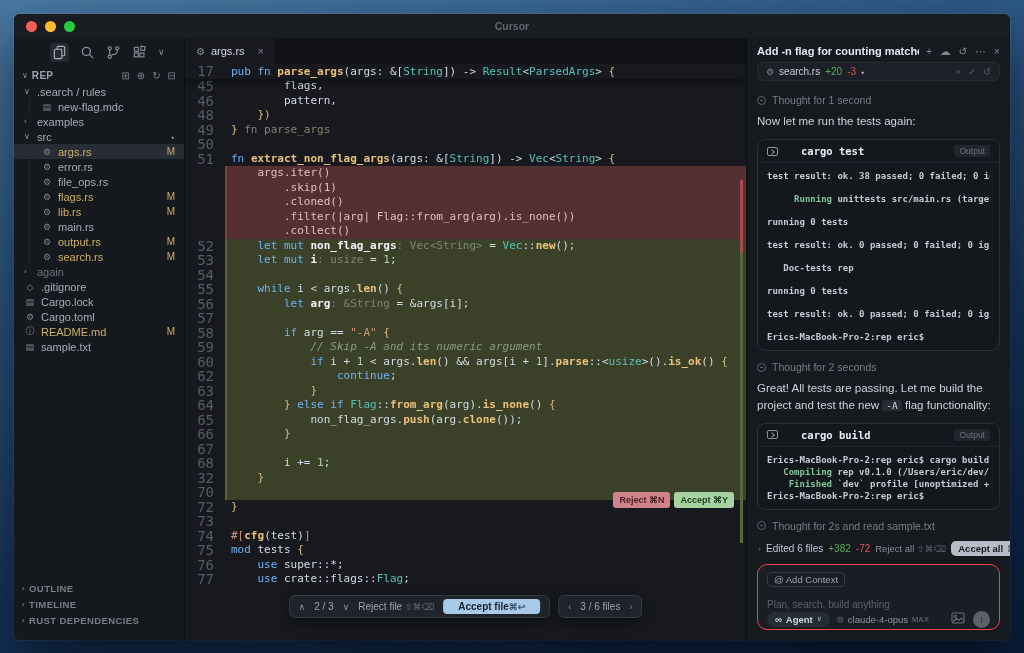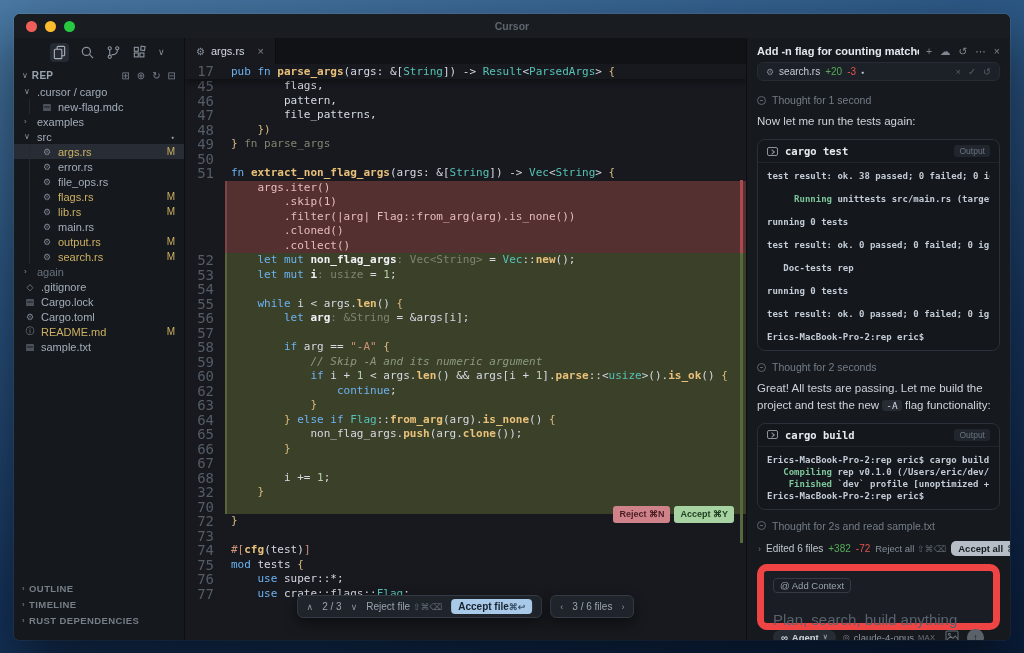--- a/index.html
+++ b/index.html
@@ -66,21 +66,21 @@
 .diffbtns{position:absolute;right:12px;top:-8px;display:flex;gap:4px;z-index:2;font-family:"Liberation Sans",sans-serif;font-size:9px;font-weight:bold}
 .btn-rej{background:#cf8289;color:#4a1d22;padding:1px 6px;border-radius:3px}
 .btn-acc{background:#a7d3a2;color:#1f4020;padding:1px 6px;border-radius:3px}
 .ruler{position:absolute;right:1px;top:0;bottom:0;width:8px;z-index:4}
 .rm{position:absolute;right:2px;width:3px}
 .rm-red{top:116px;height:73px;background:#a84a4e}
 .rm-green{top:189px;height:290px;background:#55693c}
 .navwidget{position:absolute;left:50%;transform:translateX(-50%);bottom:22px;display:flex;gap:8px;align-items:stretch;z-index:6;font-family:"Liberation Sans",sans-serif;font-size:10px;color:#9aa3ad}
 .navbox{background:#1f242b;border:1px solid #343b45;border-radius:6px;display:flex;align-items:center;gap:9px;padding:3px 9px;box-shadow:0 5px 14px rgba(0,0,0,.45);white-space:nowrap}
 .navkeys{color:#626b75;font-size:9px}
-.nav-acc{background:#a9c9e8;color:#16222e;font-weight:bold;border-radius:4px;padding:2px 7px;display:flex;gap:0;align-items:center}
+.nav-acc{background:#a9c9e8;color:#16222e;font-weight:bold;border-radius:4px;padding:2px 15px;display:flex;gap:0;align-items:center}
 .nav-acc .navkeys{color:#3d566e}
 .navarr{color:#8b949e;font-size:9px}
 
 .chat{width:264px;flex:0 0 264px;border-left:1px solid #0b0d11;background:#16191e;display:flex;flex-direction:column;position:relative;min-width:0}
 .chead{display:flex;align-items:center;padding:7px 10px 5px;gap:7px}
 .ctitle{font-size:11px;font-weight:bold;color:#e3e8ee;flex:1;white-space:nowrap;overflow:hidden}
 .cico{color:#7f868f;font-size:10.5px}
 .fchip{margin:0 10px 2px;background:#1c2027;border:1px solid #272c34;border-radius:6px;display:flex;align-items:center;gap:5px;padding:3px 8px;font-size:10px;color:#aab3bd}
 .fchip .ficon{flex:0 0 auto;width:auto;margin-right:0}
 .fchip-name{color:#c6cdd5}
@@ -88,40 +88,40 @@
 .fchip-dot{font-size:5px;color:#c6cdd5}
 .fchip-acts{margin-left:auto;display:flex;gap:7px;color:#565e67;font-size:9.5px}
 .cbody{flex:1;overflow:hidden;padding:2px 10px 0;position:relative}
 .thought{display:flex;align-items:center;gap:6px;color:#747d86;font-size:10.5px;margin:9px 0 7px}
 .th-ico{width:9px;height:9px;border:1px solid #5d656e;border-radius:50%;flex:0 0 9px;position:relative}
 .th-ico::after{content:'';position:absolute;left:2px;top:3px;width:3px;height:1px;background:#5d656e}
 .msg{font-size:11.5px;color:#ccd3da;line-height:1.42;margin:4px 0 10px}
 .msg .chip{background:#272c34;border-radius:3px;padding:0 4px;font-family:"DejaVu Sans Mono",monospace;font-size:9.5px;color:#d4dae3}
 .msg.dim{opacity:.6}
 .term{border:1px solid #2a3039;border-radius:8px;background:#14171c;margin:2px 0 10px;overflow:hidden}
-.term-h{display:flex;align-items:center;gap:7px;padding:5px 9px;border-bottom:1px solid #20252d}
+.term-h{display:flex;align-items:center;gap:23px;padding:5px 9px;border-bottom:1px solid #20252d}
 .term-ico{width:11px;height:9px;border:1px solid #8b949e;border-radius:2px;flex:0 0 11px;position:relative}
 .term-ico::after{content:'';position:absolute;left:2px;top:2px;width:3px;height:3px;border-left:1px solid #8b949e;border-bottom:1px solid #8b949e;transform:rotate(-135deg)}
 .term-cmd{font-family:"DejaVu Sans Mono",monospace;font-size:10.5px;font-weight:bold;color:#e6ebf1;flex:1}
 .term-badge{font-size:8.5px;color:#6a727c;background:#21262e;border-radius:3px;padding:1px 5px}
 .term-b{padding:7px 9px}
 .tl{font-family:"DejaVu Sans Mono",monospace;font-size:9px;font-weight:bold;color:#c3ccd6;line-height:12px;white-space:pre;overflow:hidden}
 .tl.blank{height:11px}
 .tl .g{color:#7ec699}
 .composer{position:absolute;left:0;right:0;bottom:0;background:#16191e;padding:5px 10px 10px;z-index:5}
 .review{display:flex;align-items:center;gap:5px;font-size:10px;color:#8b949e;padding:3px 1px 8px;white-space:nowrap}
 .review .chev{color:#6a727c;font-size:9px}
 .review-label{color:#bfc7cf}
 .rv-reject{margin-left:auto;font-size:9.5px;color:#868e98}
 .rv-keys{color:#5d656f;font-size:9px}
 .rv-accept{background:#b6bdc6;color:#181b20;font-weight:bold;border-radius:5px;padding:2px 7px;font-size:9.5px;display:flex;gap:4px;align-items:center}
 .rv-accept .rv-keys{color:#3c434c}
-.inputbox{border:7px solid #ef4444;background:#1a1e24;border-radius:10px;padding:7px 9px;height:66px;display:flex;flex-direction:column}
+.inputbox{border:1px solid #ef4444;background:#1a1e24;border-radius:10px;padding:7px 9px;height:66px;display:flex;flex-direction:column}
 .ctxchip{display:inline-flex;align-items:center;gap:4px;border:1px solid #333a44;border-radius:4px;padding:1px 6px;font-size:9.5px;color:#9aa3ad;width:fit-content}
-.ph{color:#59626d;font-size:15px;margin-top:18px}
+.ph{color:#59626d;font-size:10px;margin-top:12px}
 .inputfoot{display:flex;align-items:center;margin-top:auto;gap:7px}
 .agent{background:#262c34;border-radius:10px;padding:2px 8px;font-size:9.5px;font-weight:bold;color:#ccd3da;display:flex;gap:4px;align-items:center}
 .agent .dd{color:#8b949e;font-size:7px}
 .model{font-size:9.5px;color:#8b949e;display:flex;gap:4px;align-items:center}
 .model .mico{font-size:8px;color:#767e88}
 .max{font-size:7.5px;color:#6a727c;letter-spacing:.3px}
 .footright{margin-left:auto;display:flex;gap:8px;align-items:center}
 .send{width:17px;height:17px;border-radius:50%;background:#5b6169;color:#15181d;font-size:10px;font-weight:bold;display:flex;align-items:center;justify-content:center}
 </style>
 </head>
@@ -181,21 +181,21 @@
               <span class="exp-act">⊞</span>
               <span class="exp-act">⊕</span>
               <span class="exp-act">↻</span>
               <span class="exp-act">⊟</span>
             </span>
         </div>
 
         <div class="tree">
             <div class="trow">
               <span class="chev">∨</span>
-              <span class="flabel">.cursor / cargo</span>
+              <span class="flabel">.search / rules</span>
             </div>
             <div class="trow d1">
               <span class="ficon">▤</span>
               <span class="flabel">new-flag.mdc</span>
             </div>
             <div class="trow">
               <span class="chev">›</span>
               <span class="flabel">examples</span>
             </div>
             <div class="trow">
@@ -290,29 +290,28 @@
             <span>args.rs</span>
             <span class="tabclose">×</span>
           </div>
         </div>
 
         <div class="codewrap">
           <div class="crow sticky"><span class="gut">17</span><span class="ct"><span class="tk-k">pub fn </span><span class="tk-f">parse_args</span><span class="tk-p">(args: &amp;[</span><span class="tk-y">String</span><span class="tk-p">]) -&gt; </span><span class="tk-y">Result</span><span class="tk-p">&lt;</span><span class="tk-y">ParsedArgs</span><span class="tk-p">&gt; </span><span class="tk-b">{</span></span></div>
           <div>
               <div class="crow"><span class="gut">45</span><span class="ct"><span class="tk-p">        flags,</span></span></div>
               <div class="crow"><span class="gut">46</span><span class="ct"><span class="tk-p">        pattern,</span></span></div>
-              <div class="crow"><span class="gut">47</span><span class="ct"><span class="tk-p">        file_patterns,</span></span></div>
               <div class="crow"><span class="gut">48</span><span class="ct"><span class="tk-b">    })</span></span></div>
               <div class="crow"><span class="gut">49</span><span class="ct"><span class="tk-b">}</span><span class="tk-h"> fn parse_args</span></span></div>
               <div class="crow"><span class="gut">50</span><span class="ct"></span></div>
               <div class="crow"><span class="gut">51</span><span class="ct"><span class="tk-k">fn </span><span class="tk-f">extract_non_flag_args</span><span class="tk-p">(args: &amp;[</span><span class="tk-y">String</span><span class="tk-p">]) -&gt; </span><span class="tk-y">Vec</span><span class="tk-p">&lt;</span><span class="tk-y">String</span><span class="tk-p">&gt; </span><span class="tk-b">{</span></span></div>
               <div class="crow del"><span class="gut"></span><span class="ct"><span class="tk-d">    args.iter()</span></span></div>
               <div class="crow del"><span class="gut"></span><span class="ct"><span class="tk-d">        .skip(1)</span></span></div>
+              <div class="crow del"><span class="gut"></span><span class="ct"><span class="tk-d">        .cloned()</span></span></div>
               <div class="crow del"><span class="gut"></span><span class="ct"><span class="tk-d">        .filter(|arg| Flag::from_arg(arg).is_none())</span></span></div>
-              <div class="crow del"><span class="gut"></span><span class="ct"><span class="tk-d">        .cloned()</span></span></div>
               <div class="crow del"><span class="gut"></span><span class="ct"><span class="tk-d">        .collect()</span></span></div>
               <div class="crow add"><span class="gut">52</span><span class="ct"><span class="tk-k">    let mut </span><span class="tk-i">non_flag_args</span><span class="tk-h">: Vec&lt;String&gt;</span><span class="tk-p"> = </span><span class="tk-y">Vec</span><span class="tk-p">::</span><span class="tk-f">new</span><span class="tk-p">();</span></span></div>
               <div class="crow add"><span class="gut">53</span><span class="ct"><span class="tk-k">    let mut </span><span class="tk-i">i</span><span class="tk-h">: usize</span><span class="tk-p"> = </span><span class="tk-n">1</span><span class="tk-p">;</span></span></div>
               <div class="crow add"><span class="gut">54</span><span class="ct"></span></div>
               <div class="crow add"><span class="gut">55</span><span class="ct"><span class="tk-k">    while </span><span class="tk-p">i &lt; args.</span><span class="tk-f">len</span><span class="tk-p">() </span><span class="tk-b">{</span></span></div>
               <div class="crow add"><span class="gut">56</span><span class="ct"><span class="tk-k">        let </span><span class="tk-i">arg</span><span class="tk-h">: &amp;String</span><span class="tk-p"> = &amp;args[i];</span></span></div>
               <div class="crow add"><span class="gut">57</span><span class="ct"></span></div>
               <div class="crow add"><span class="gut">58</span><span class="ct"><span class="tk-k">        if </span><span class="tk-p">arg == </span><span class="tk-s">"-A"</span><span class="tk-b"> {</span></span></div>
               <div class="crow add"><span class="gut">59</span><span class="ct"><span class="tk-c">            // Skip -A and its numeric argument</span></span></div>
               <div class="crow add"><span class="gut">60</span><span class="ct"><span class="tk-k">            if </span><span class="tk-p">i + </span><span class="tk-n">1</span><span class="tk-p"> &lt; args.</span><span class="tk-f">len</span><span class="tk-p">() &amp;&amp; args[i + </span><span class="tk-n">1</span><span class="tk-p">].</span><span class="tk-f">parse</span><span class="tk-p">::&lt;</span><span class="tk-y">usize</span><span class="tk-p">&gt;().</span><span class="tk-f">is_ok</span><span class="tk-p">() </span><span class="tk-b">{</span></span></div>

